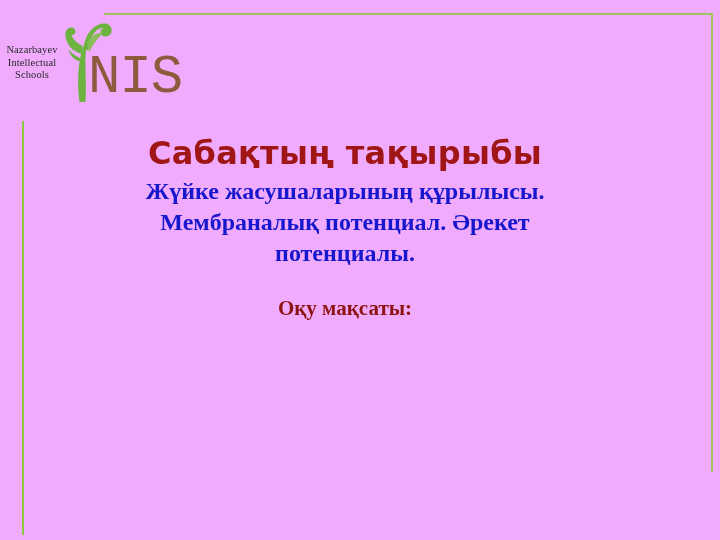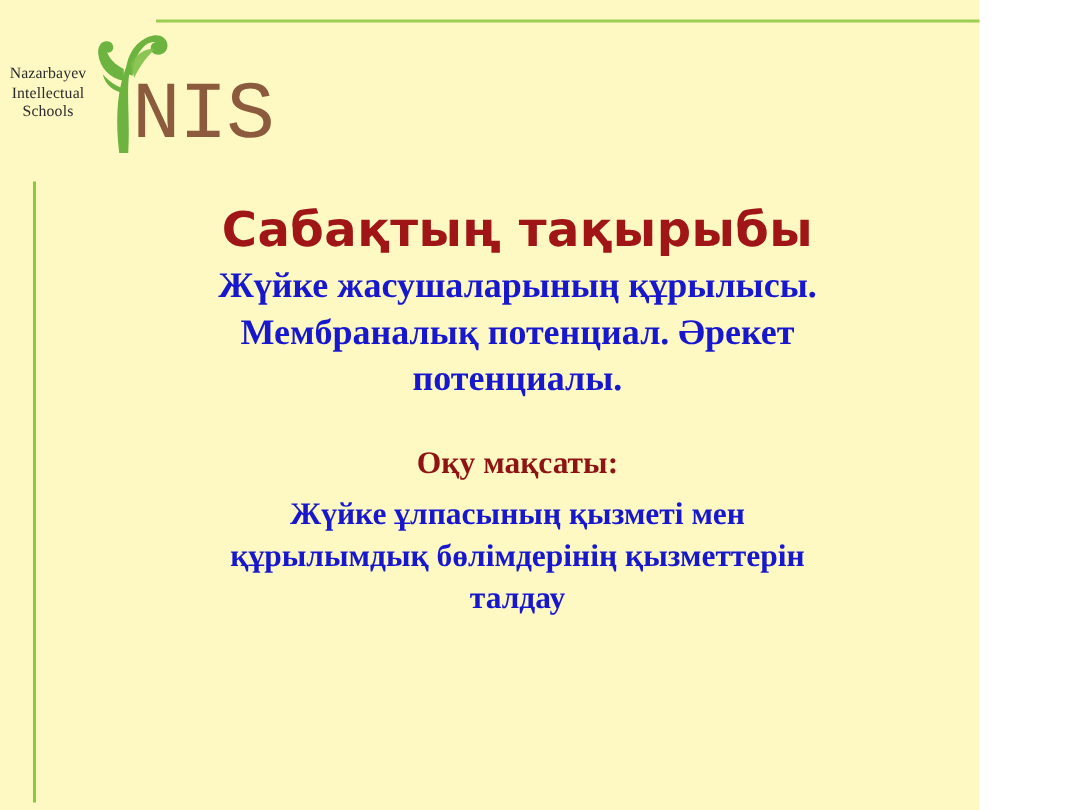--- a/index.html
+++ b/index.html
@@ -10,23 +10,23 @@
   body {
     width: 720px;
     height: 540px;
     overflow: hidden;
     font-family: "Liberation Serif", serif;
     position: relative;
   }
   .slide {
     position: absolute;
     inset: 0;
-    width: 653px;
+    width: 720px;
     height: 540px;
-    background: #fef9c3;
+    background: #f0abfc;
     overflow: hidden;
   }
 
   
   .rule-top {
     position: absolute;
     left: 104px;
     top: 13px;
     width: 609px;
     height: 2px;
@@ -161,16 +161,15 @@
       <path d="M26.5 44 C19 43.5 13 38.5 11.5 31.5 C16 36.5 21 40 27 41.5 Z" fill="#6CB33F"></path>
     </svg>
 
     <div class="logo-nis">NIS</div>
   </div>
 
   <div class="content">
     <h1 class="title">Сабақтың тақырыбы</h1>
     <p class="subtitle">Жүйке жасушаларының құрылысы. Мембраналық потенциал. Әрекет потенциалы.</p>
     <p class="goal-label">Оқу мақсаты:</p>
-    <p class="goal-text">Жүйке ұлпасының қызметі мен құрылымдық бөлімдерінің қызметтерін талдау</p>
   </div>
 
 </div>
 
 </body></html>

